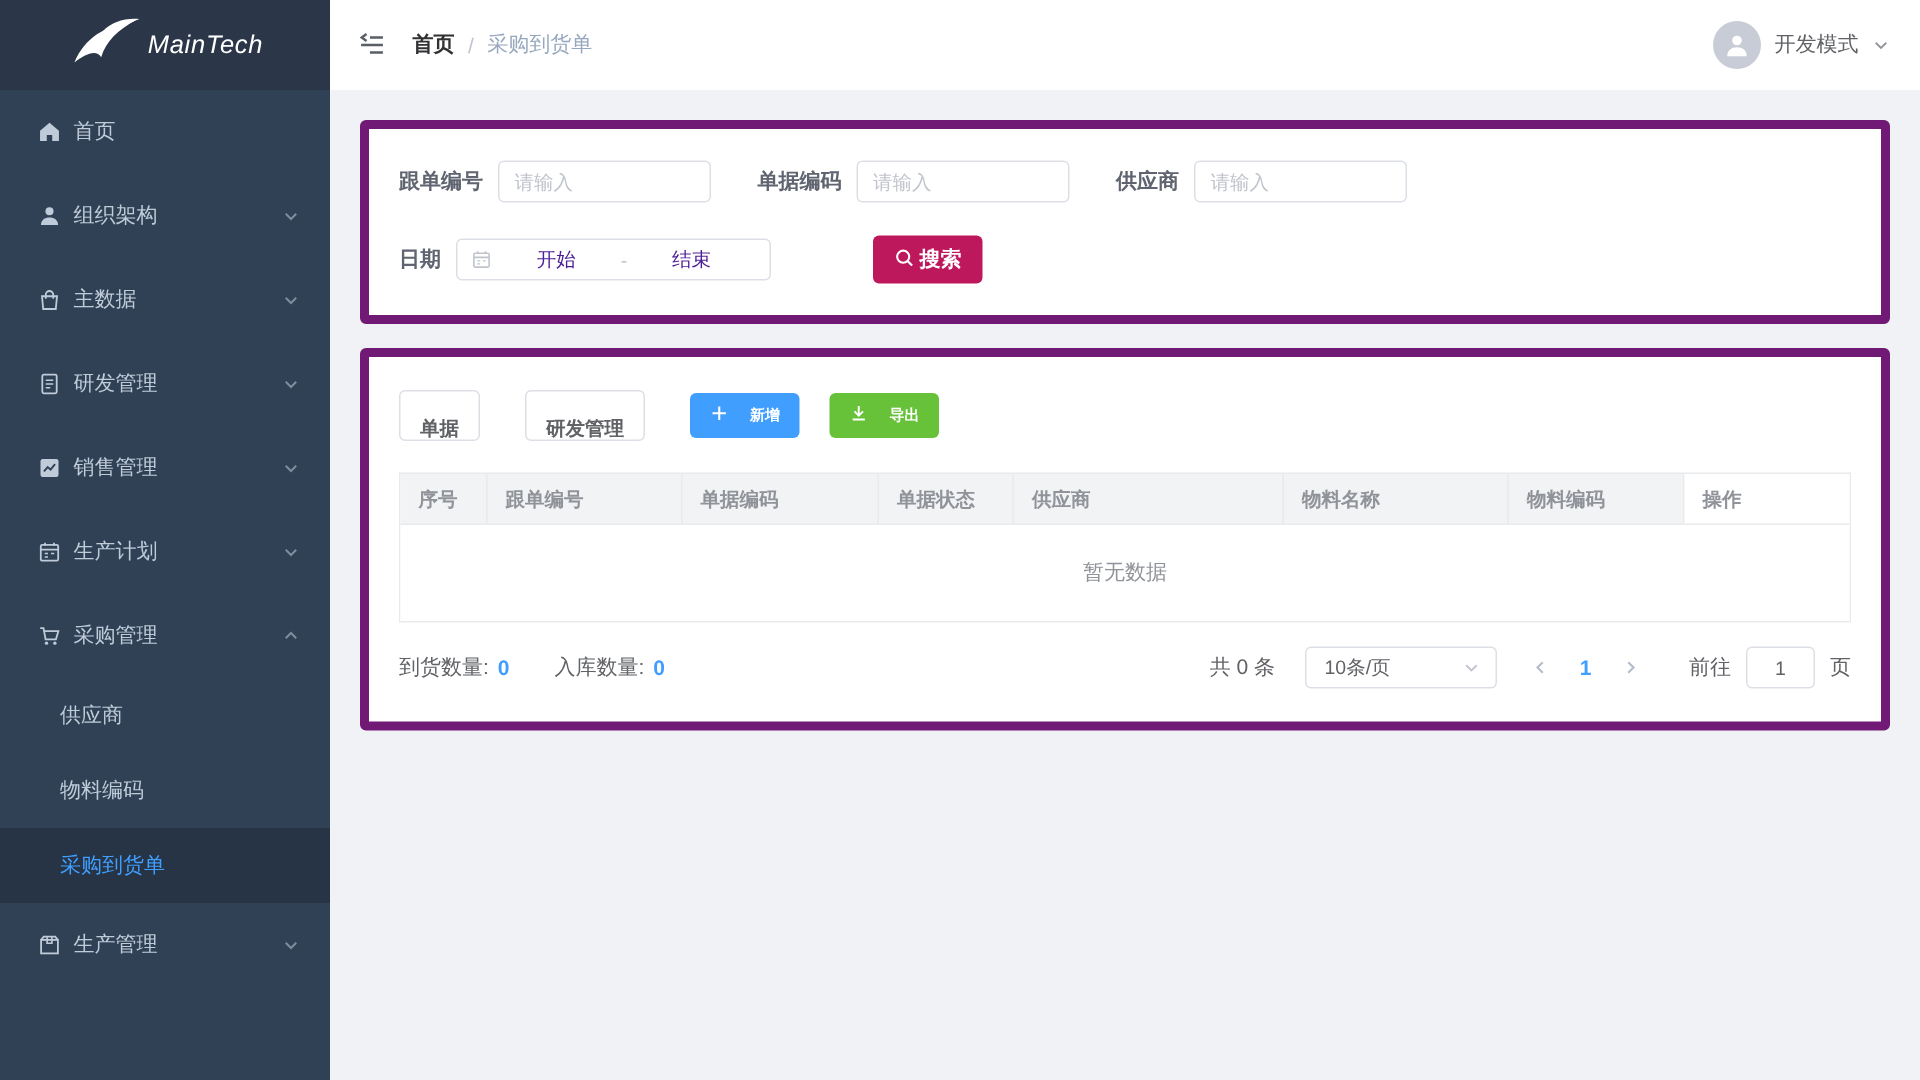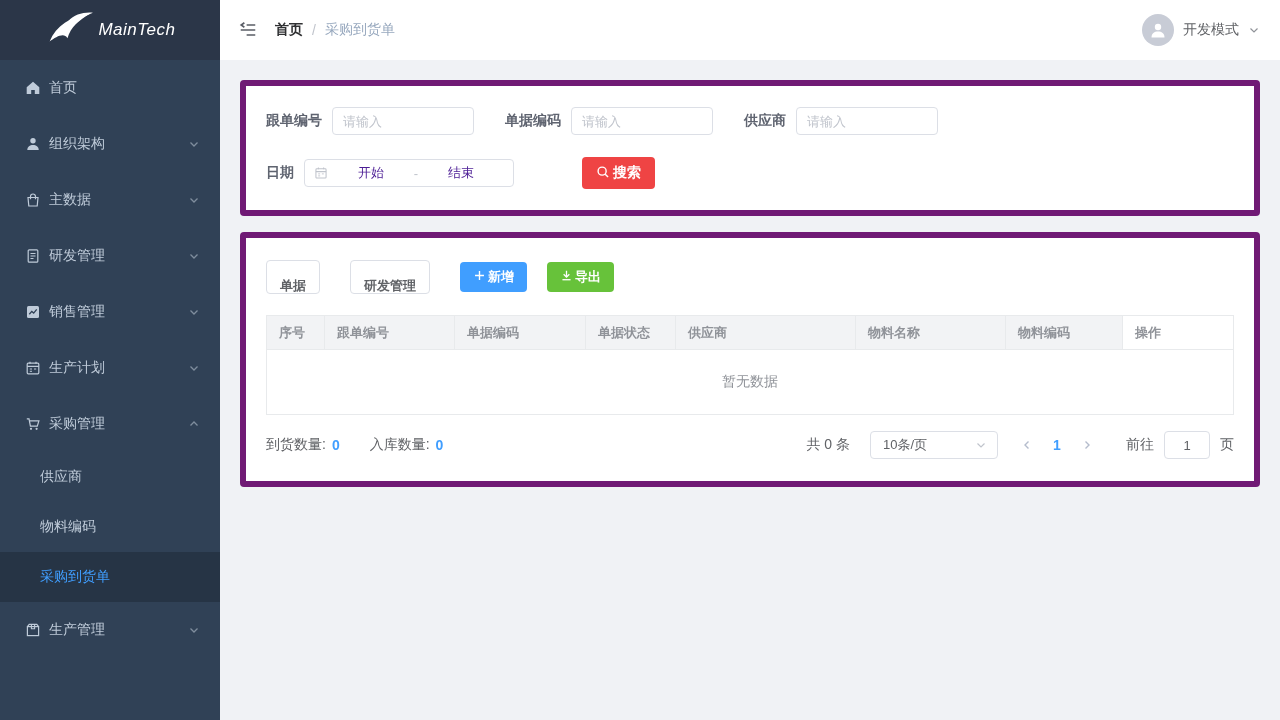--- a/index.html
+++ b/index.html
@@ -39,27 +39,27 @@
   .filter-row { display:flex; align-items:center; }
   .filter-row + .filter-row { margin-top:22px; }
   .filter-group { display:flex; align-items:center; margin-right:31px; }
   .filter-label { font-size:14px; color:#5f6470; font-weight:600; margin-right:10px; white-space:nowrap; }
   .text-input { width:142px; height:28px; border:1px solid #dcdfe6; border-radius:4px; padding:0 10px; font-size:13px; color:#606266; outline:none; }
   .text-input::placeholder { color:#c0c4cc; }
   .date-range { width:210px; height:28px; border:1px solid #dcdfe6; border-radius:4px; display:flex; align-items:center; padding:0 9px; cursor:pointer; }
   .date-cal-icon { display:flex; color:#c0c4cc; flex:0 0 14px; }
   .date-ph { flex:1; text-align:center; color:#4c1d95; font-size:13px; }
   .date-sep { color:#c0c4cc; font-size:13px; }
-  .search-btn { margin-left:37px; height:32px; padding:0 14px; background:#ef4444; border:none; border-radius:4px; color:#fff; font-size:14px; font-weight:600; display:inline-flex; align-items:center; gap:3px; cursor:pointer; }
+  .search-btn { margin-left:37px; height:32px; padding:0 14px; background:#be185d; border:none; border-radius:4px; color:#fff; font-size:14px; font-weight:600; display:inline-flex; align-items:center; gap:3px; cursor:pointer; }
 
   
   .table-card { padding:22px 20px; }
   .toolbar { display:flex; align-items:center; margin-bottom:21px; }
   .btn-plain { height:28px; padding:16px 13px; background:#fff; border:1px solid #dcdfe6; border-radius:4px; color:#606266; font-size:13px; font-weight:600; margin-right:30px; cursor:pointer; font-family:inherit; }
-  .btn-colored { height:30px; padding:0 13px; border:none; border-radius:4px; color:#fff; font-size:13px; font-weight:600; display:inline-flex; align-items:center; gap:2px; cursor:pointer; font-family:inherit; }
+  .btn-colored { height:30px; padding:0 13px; border:none; border-radius:4px; color:#fff; font-size:10px; font-weight:600; display:inline-flex; align-items:center; gap:14px; cursor:pointer; font-family:inherit; }
   .btn-primary { background:#409EFF; margin-right:20px; }
   .btn-success { background:#67C23A; }
 
   .data-table { border:1px solid #e8eaec; border-bottom:none; }
   .thead { display:flex; background:#f2f3f5; }
   .th { height:34px; display:flex; align-items:center; padding:0 12px; font-size:13px; color:#909399; font-weight:600; border-right:1px solid #e8eaec; border-bottom:1px solid #e8eaec; overflow:hidden; white-space:nowrap; }
   .th:last-child { border-right:none; }
   .th-op { background:#fff; }
   .c0{width:58px;} .c1{width:130px;} .c2{width:131px;} .c3{width:90px;} .c4{width:180px;} .c5{width:150px;} .c6{width:117px;} .c7{flex:1;}
   .tbody-empty { height:65px; display:flex; align-items:center; justify-content:center; font-size:14px; color:#909399; border-bottom:1px solid #e8eaec; background:#fff; }

